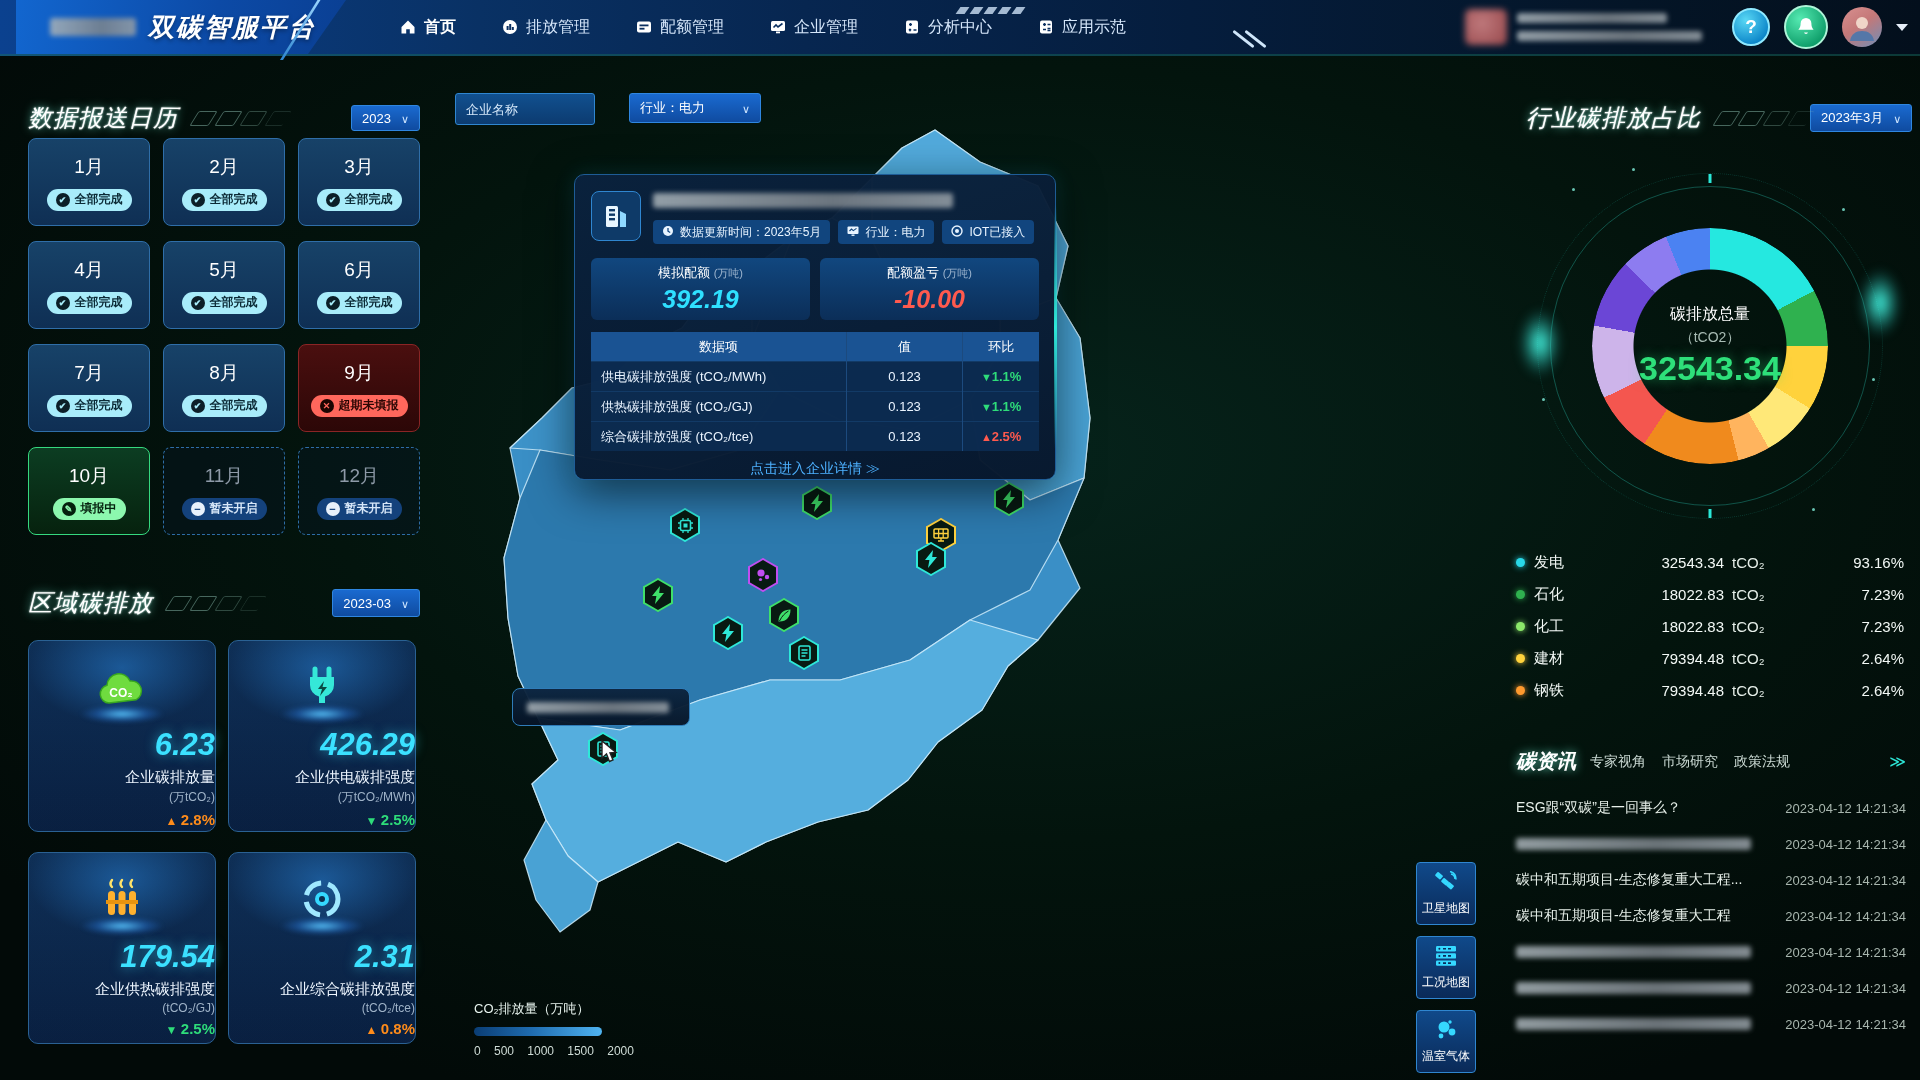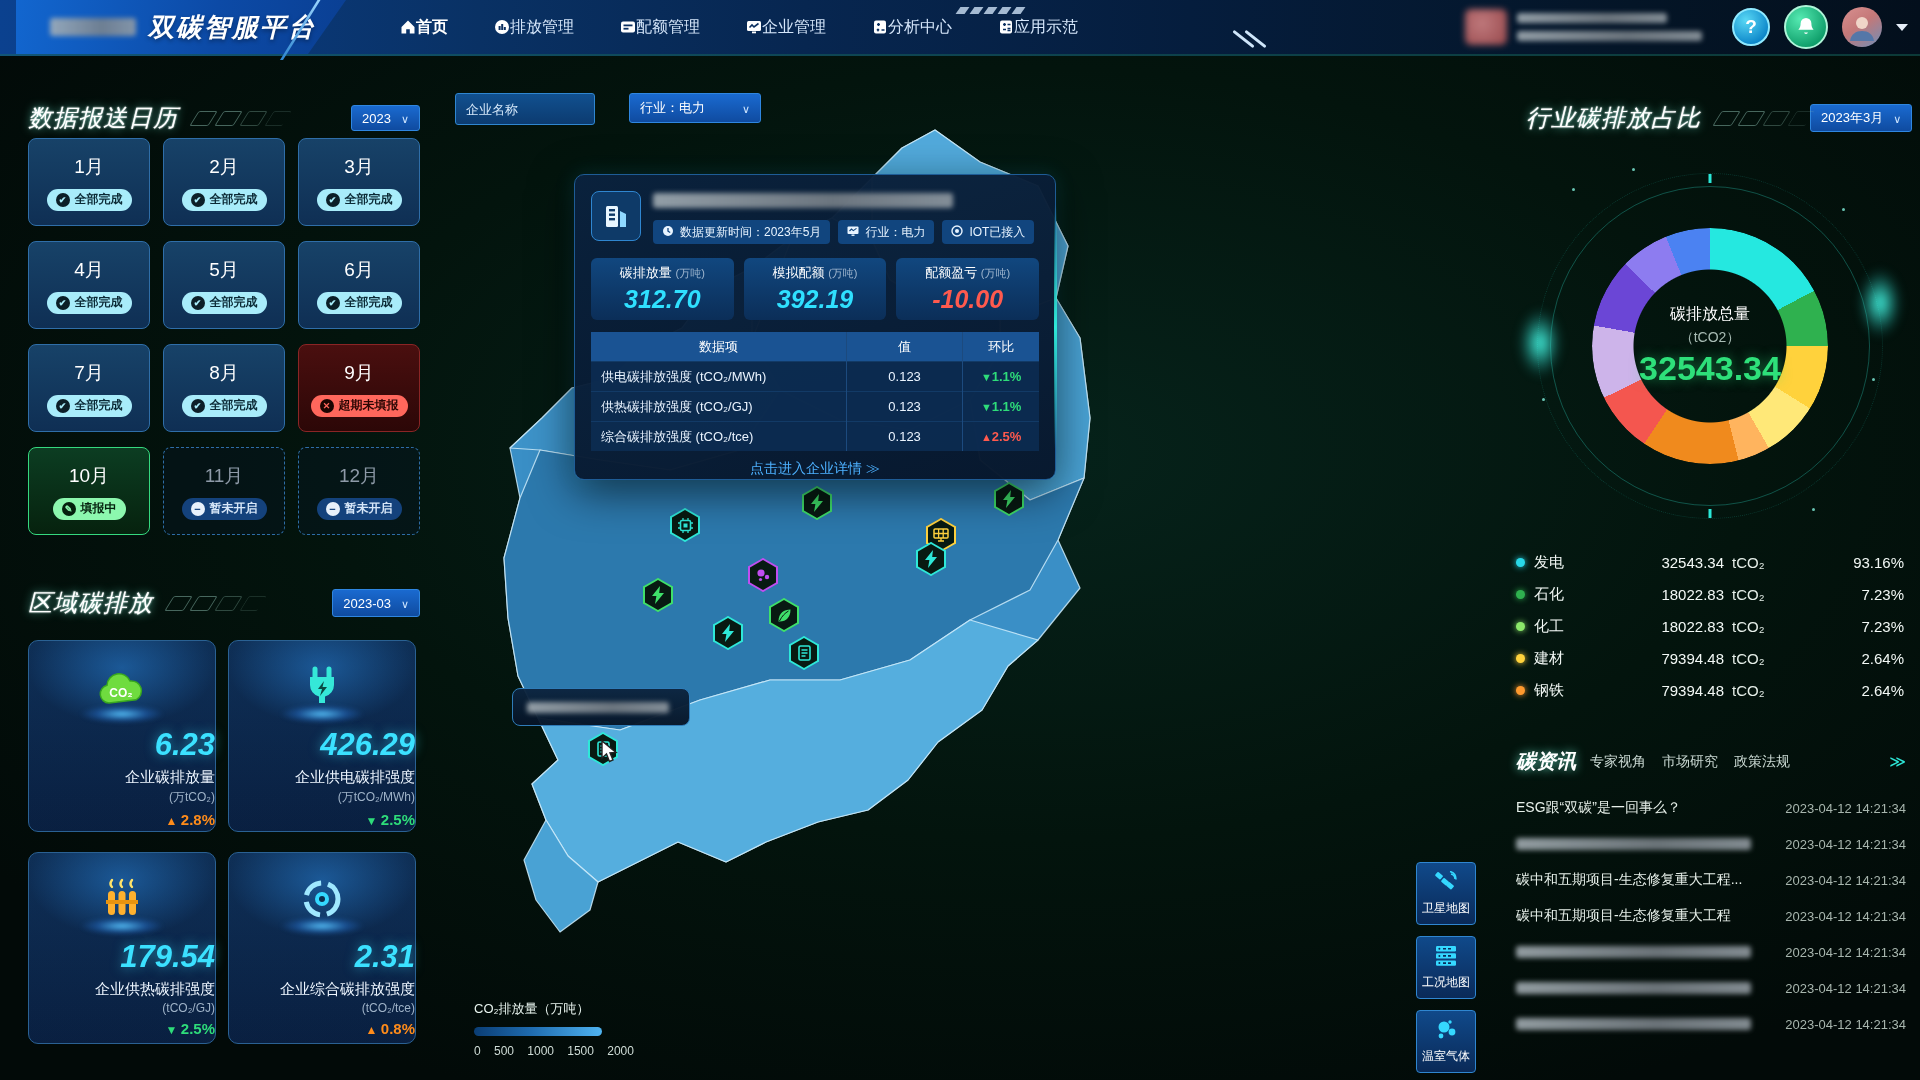--- a/index.html
+++ b/index.html
@@ -13,21 +13,21 @@
   .brand-plate{position:absolute;left:16px;top:0;width:330px;height:54px;
     background:linear-gradient(100deg,#1266cf 0%,#0c4aa6 60%,#0a3f93 100%);
     clip-path:polygon(0 0,330px 0,292px 54px,0 54px);display:flex;align-items:center;gap:12px;padding-left:34px;box-sizing:border-box;}
   .brand-edge{position:absolute;left:300px;top:-4px;width:3px;height:64px;background:linear-gradient(180deg,#9fd8ff,#2e86d0);transform:skewX(-32deg);}
   .brand-text{font-size:26px;font-weight:bold;font-style:italic;color:#fff;letter-spacing:2px;white-space:nowrap;text-shadow:0 2px 4px rgba(0,0,0,.4);}
   .blur-bar{background:linear-gradient(90deg,#aab4ba,#7d858c 60%,#98a1a8);border-radius:3px;filter:blur(2.5px);opacity:.85;}
   .brand-blur{width:86px;height:18px;}
   .nav-ticks{position:absolute;left:958px;top:7px;display:flex;gap:5px;}
   .nav-ticks i{width:9px;height:7px;background:rgba(205,225,245,.8);transform:skewX(-35deg);}
   .nav-items{position:absolute;left:400px;top:0;height:54px;display:flex;gap:46px;align-items:center;}
-  .nav-item{display:flex;align-items:center;gap:0;font-size:16px;color:#d5e6fa;cursor:pointer;}
+  .nav-item{display:flex;align-items:center;gap:8px;font-size:16px;color:#d5e6fa;cursor:pointer;}
   .nav-item.active{color:#ffffff;font-weight:bold;}
   .nav-item svg{display:block;}
   .nav-slashes{position:absolute;left:1242px;top:26px;width:34px;height:22px;}
   .nav-slashes i{position:absolute;width:3px;height:26px;background:#cfe6fa;transform:rotate(-52deg);border-radius:2px;}
   .nav-slashes i:nth-child(2){left:12px;}
   .nav-right{position:absolute;right:12px;top:0;height:54px;display:flex;align-items:center;gap:14px;}
   .nav-blur-badge{display:flex;align-items:center;gap:10px;margin-right:16px;}
   .nav-blur-logo{width:42px;height:36px;border-radius:6px;background:radial-gradient(circle at 40% 40%,#e08a8a,#b05050);filter:blur(3px);opacity:.85;}
   .nav-blur-lines{display:flex;flex-direction:column;gap:8px;}
   .btn-round{border-radius:50%;display:flex;align-items:center;justify-content:center;cursor:pointer;}
@@ -575,24 +575,20 @@
                   <circle cx="6" cy="6" r="5" fill="none" stroke="#e8f4ff" stroke-width="1.4"></circle>
                   <circle cx="6" cy="6" r="2" fill="#e8f4ff"></circle>
                 </svg></span>
               <span>IOT已接入</span>
             </div>
           </div>
       </div>
     </div>
     <div class="p-stats" id="popup-stats">
         <div class="sbox">
-          <div class="slabel"><span>碳排放量</span> <span class="sunit">(万吨)</span></div>
-          <div class="sval">312.70</div>
-        </div>
-        <div class="sbox">
           <div class="slabel"><span>模拟配额</span> <span class="sunit">(万吨)</span></div>
           <div class="sval">392.19</div>
         </div>
         <div class="sbox">
           <div class="slabel"><span>配额盈亏</span> <span class="sunit">(万吨)</span></div>
           <div class="sval red">-10.00</div>
         </div>
       </div>
     <table class="tbl">
       <colgroup>

